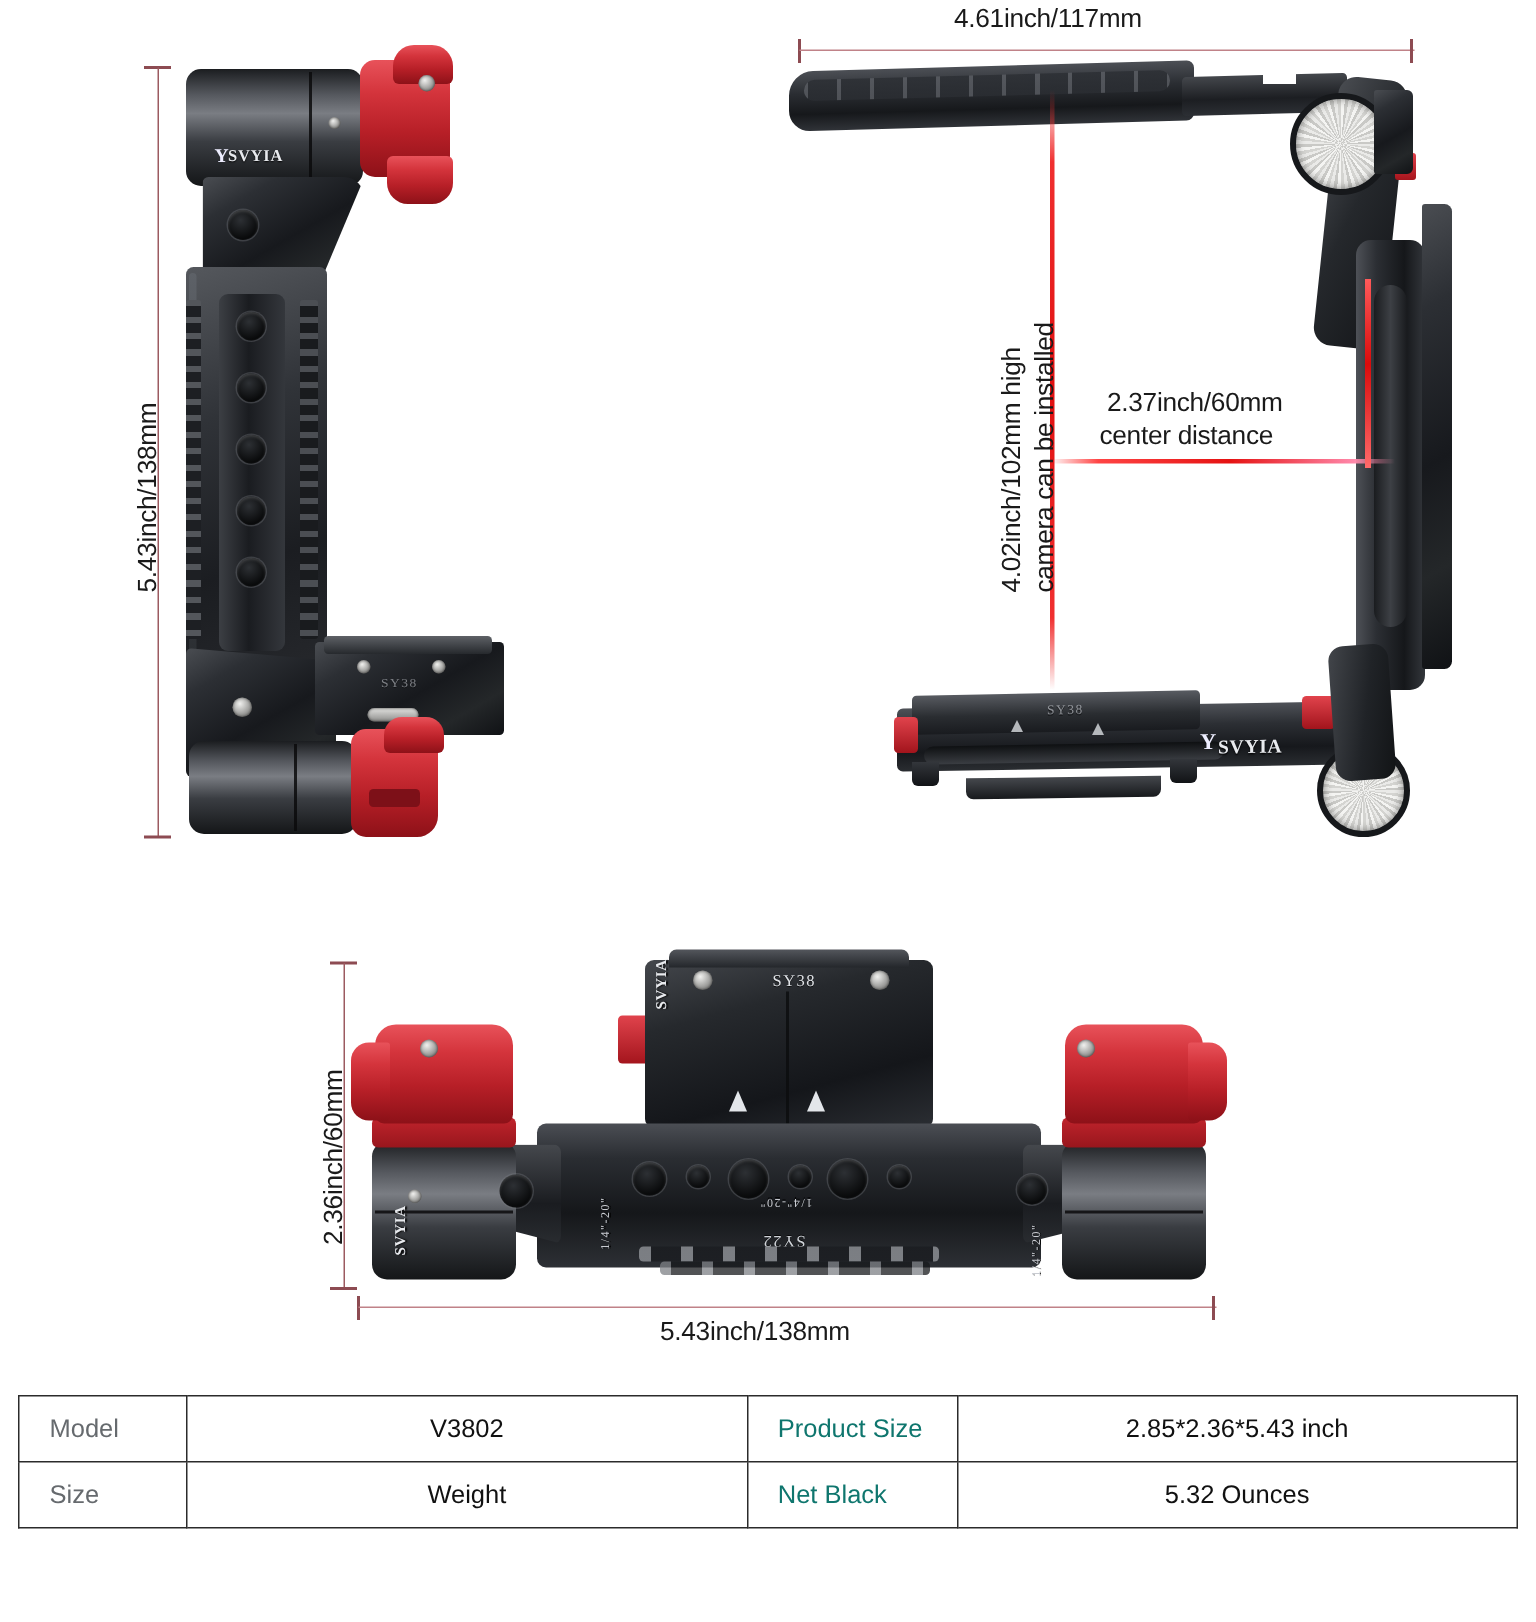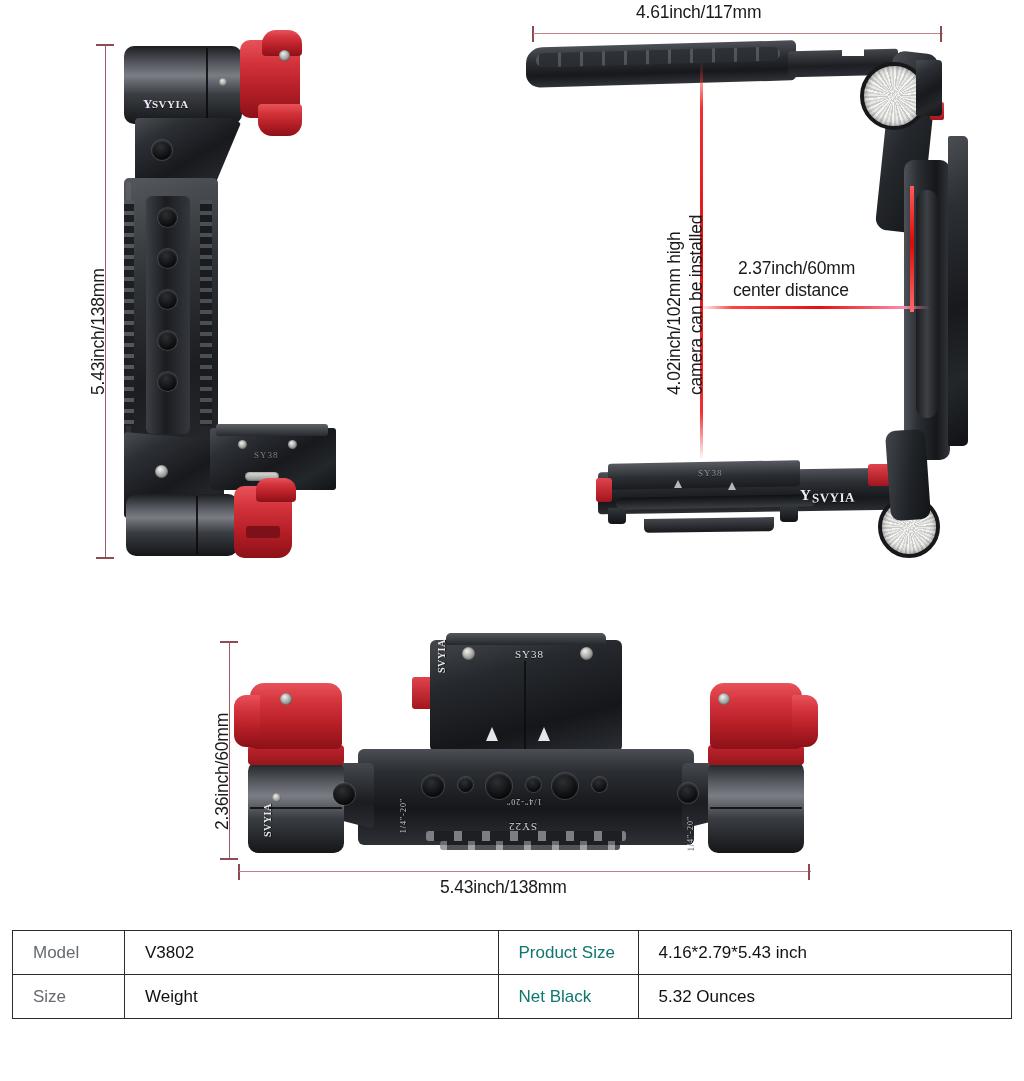--- a/index.html
+++ b/index.html
@@ -105,21 +105,21 @@
   }
   #spec-table td {
     border:1px solid #2b2b2b;
     height:44px;
     padding:0 20px;
     font-size:17px;
     vertical-align:middle;
     margin-top:43px;
   }
   td.lbl { color:#666a6e; width:112px; }
-  td.val { color:#111; }
+  td.val { color:#111;text-align:center; }
   td.lbl2 { color:#0f766e; width:140px; }
 </style>
 </head>
 <body>
 
 <div id="page">
 
   <div class="abs" style="left:0;top:0;width:360px;height:600px;">
 
     <div class="abs tick-h" style="left:96px;top:44px;"></div>
@@ -311,21 +311,21 @@
     <div class="abs hole" style="left:488px;top:168px;width:20px;height:20px;"></div>
     <div class="abs engrave" style="left:483px;top:214px;font-size:8px;transform:rotate(-90deg);">1/4"-20"</div>
   </div>
 
   <table id="spec-table">
     <tbody>
       <tr>
         <td class="lbl">Model</td>
         <td class="val">V3802</td>
         <td class="lbl2">Product Size</td>
-        <td class="val">4.16*2.79*5.43 inch</td>
+        <td class="val">2.85*2.36*5.43 inch</td>
       </tr>
       <tr>
         <td class="lbl">Size</td>
         <td class="val">Weight</td>
         <td class="lbl2">Net Black</td>
         <td class="val">5.32 Ounces</td>
       </tr>
     </tbody>
   </table>
 

